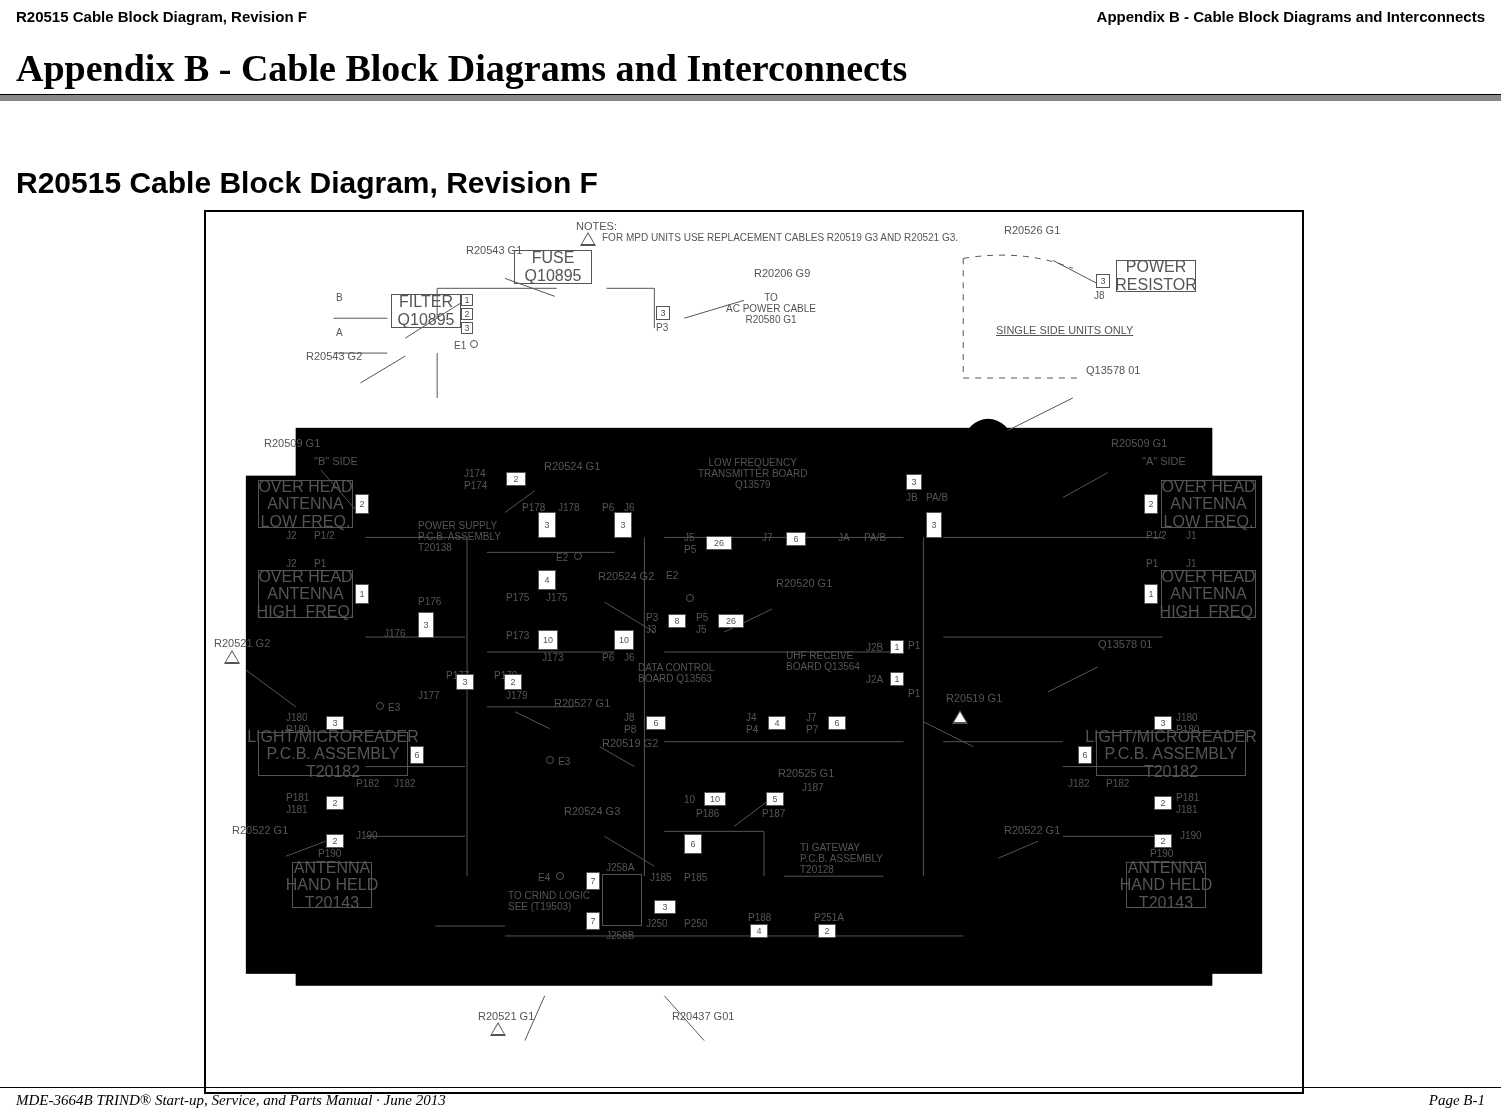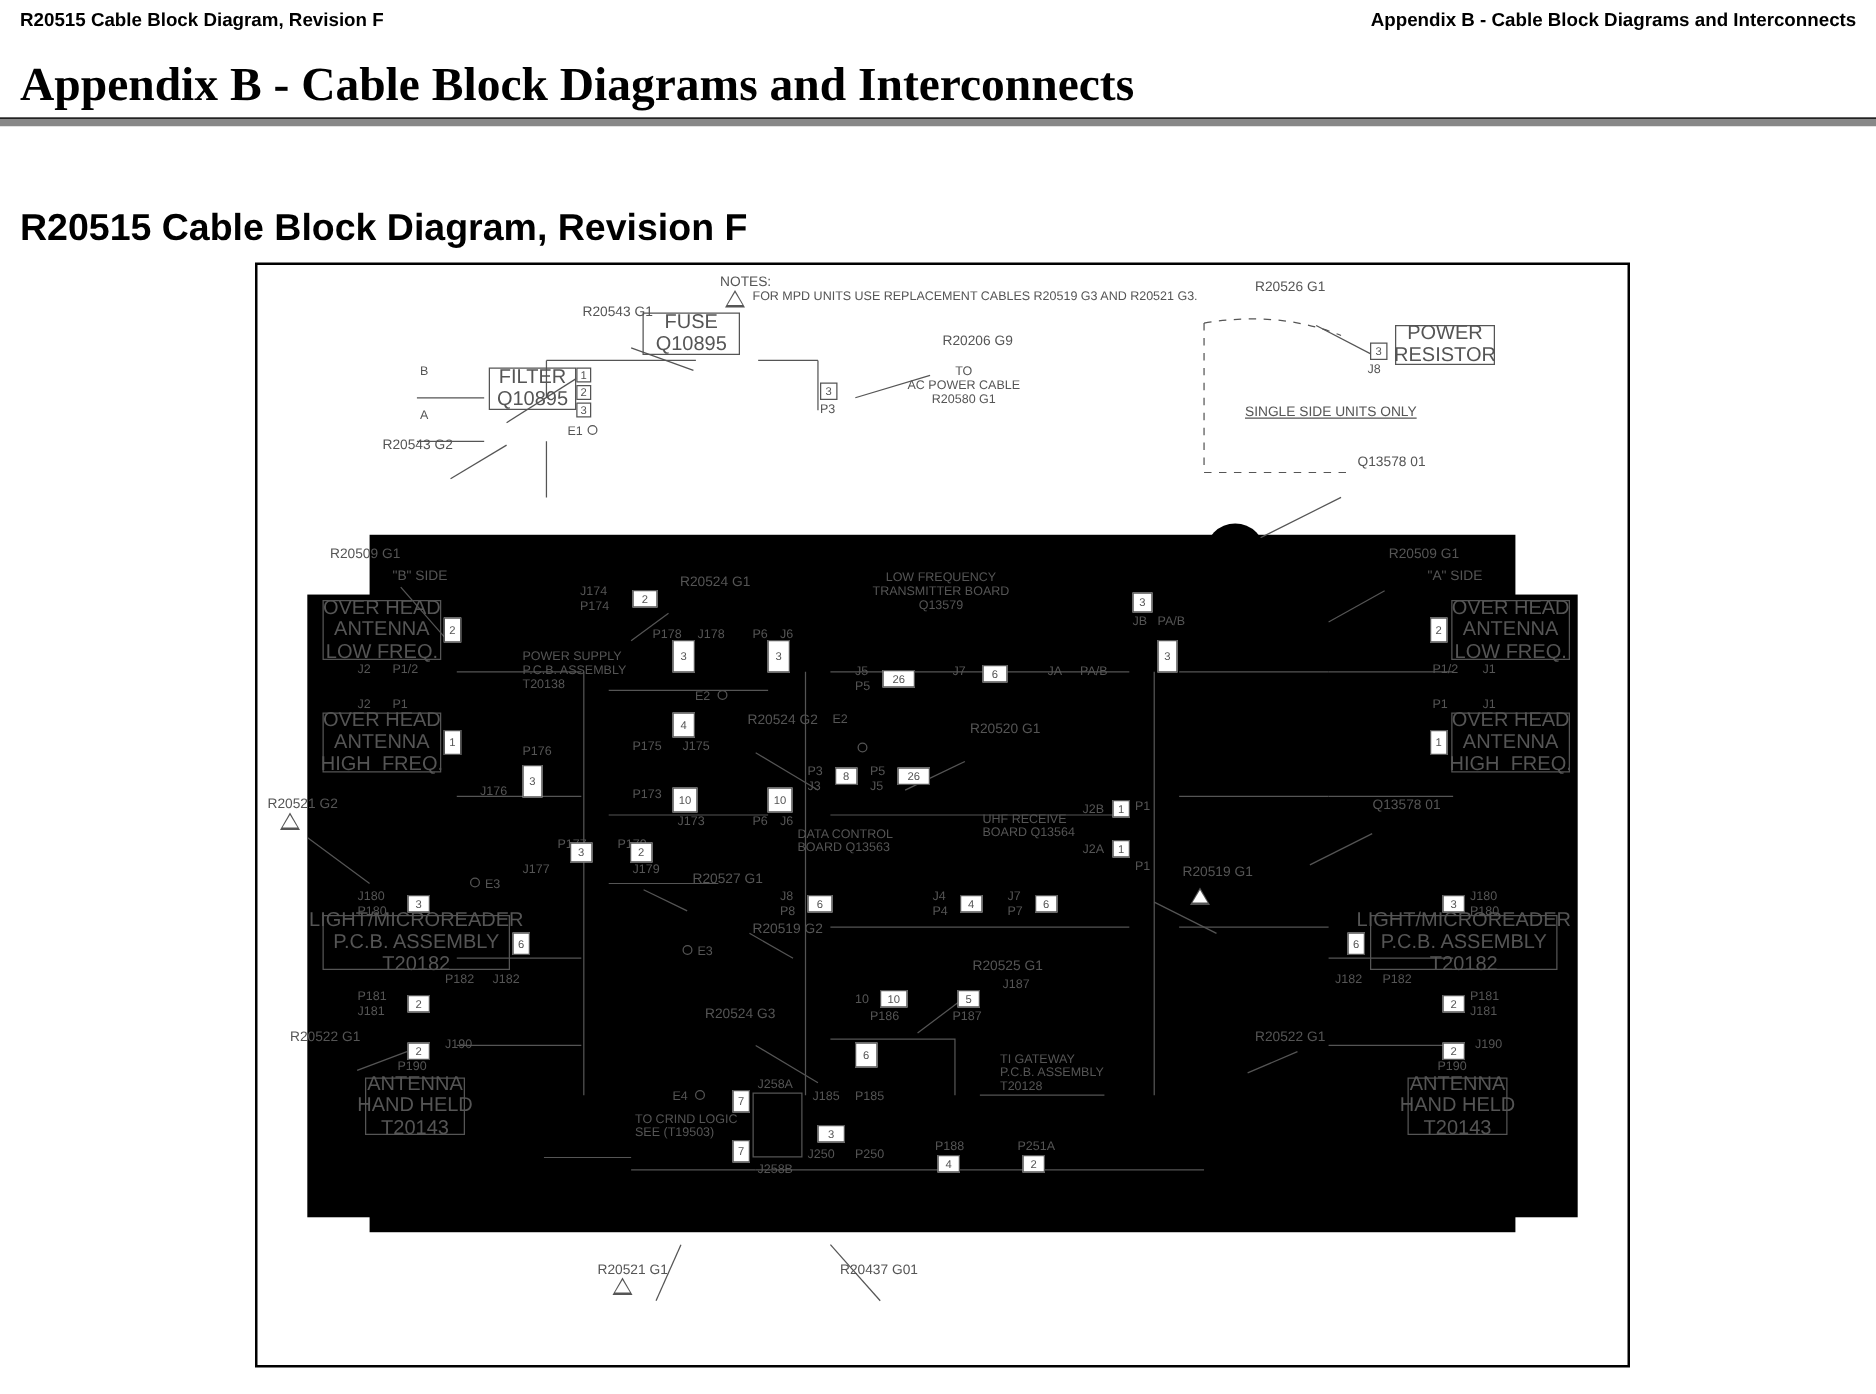--- a/index.html
+++ b/index.html
@@ -503,14 +503,18 @@
     <div class="pin" style="top:712px;left:612px;width:18px;height:14px;">2</div>
 
     <div class="lbl" style="top:798px;left:272px;">R20521 G1</div>
     <div class="tri" style="top:810px;left:284px;">
         <span class="tri-num">1</span>
       </div>
     <div class="lbl" style="top:798px;left:466px;">R20437 G01</div>
 
   </div>
 
+  <div class="footer">
+    <span>MDE-3664B TRIND® Start-up, Service, and Parts Manual · June 2013</span>
+    <span>Page B-1</span>
+  </div>
 
 </div>
 
 </body></html>

